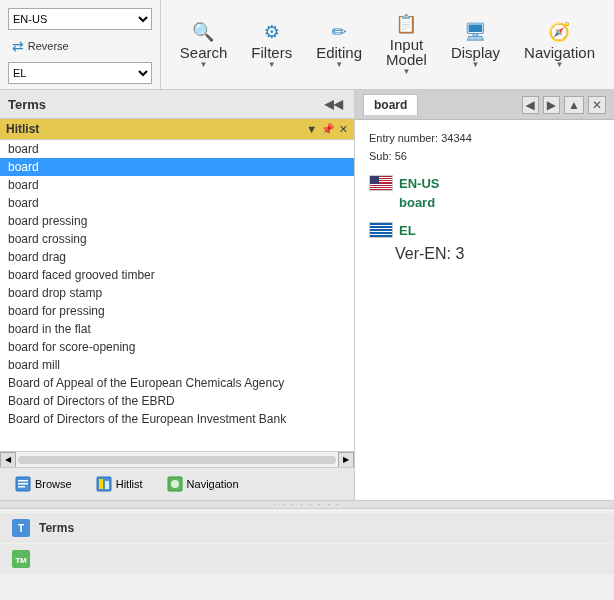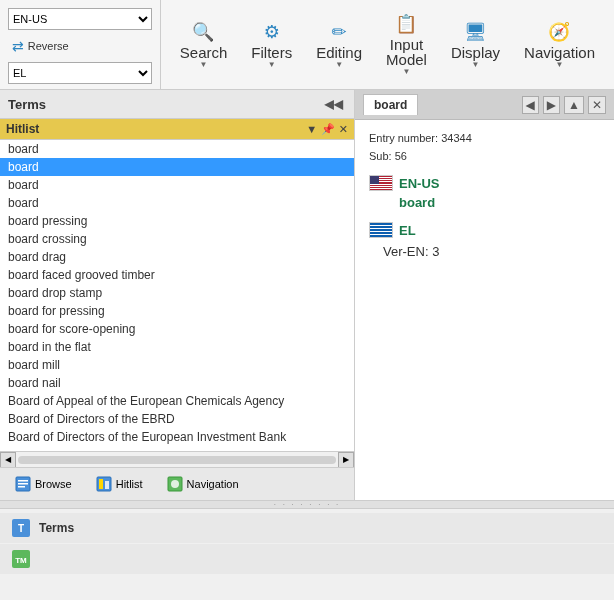--- a/index.html
+++ b/index.html
@@ -404,23 +404,23 @@
 
     .term-text {
       font-weight: bold;
       font-size: 13px;
       color: #1a7a4a;
       margin-left: 30px;
       margin-bottom: 4px;
     }
 
     .ver-row {
-      font-size: 13px;
+      font-size: 16px;
       color: #555;
-      margin-left: 14px;
+      margin-left: 26px;
       line-height: 1.5;
     }
 
     .ver-row span {
       color: #333;
     }
 
     
     .bottom-panel {
       height: 100px;
@@ -564,24 +564,23 @@
     <div class="term-item">board</div>
         <div class="term-item selected">board</div>
         <div class="term-item">board</div>
         <div class="term-item">board</div>
         <div class="term-item">board pressing</div>
         <div class="term-item">board crossing</div>
         <div class="term-item">board drag</div>
         <div class="term-item">board faced grooved timber</div>
         <div class="term-item">board drop stamp</div>
         <div class="term-item">board for pressing</div>
+        <div class="term-item">board in the flat</div>
         <div class="term-item">board for score-opening</div>
-        <div class="term-item">board in the flat</div>
         <div class="term-item">board mill</div>
-        <div class="term-item">board nail</div>
         <div class="term-item">Board of Appeal of the European Chemicals Agency</div>
         <div class="term-item">Board of Directors of the EBRD</div>
         <div class="term-item">Board of Directors of the European Investment Bank</div>
       </div>
     <div class="terms-scrollbar-h">
       <div class="scroll-arrow">◀</div>
       <div class="scroll-track"></div>
       <div class="scroll-arrow">▶</div>
     </div>
     <div class="bottom-tabs">

